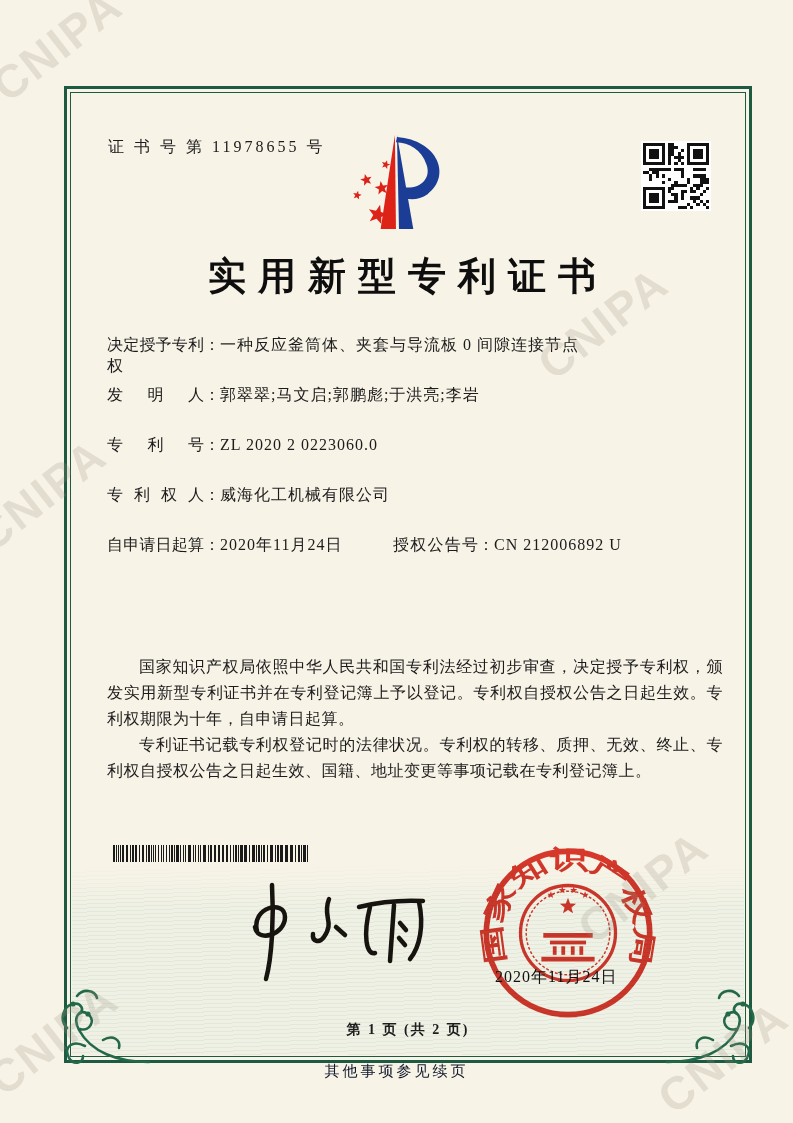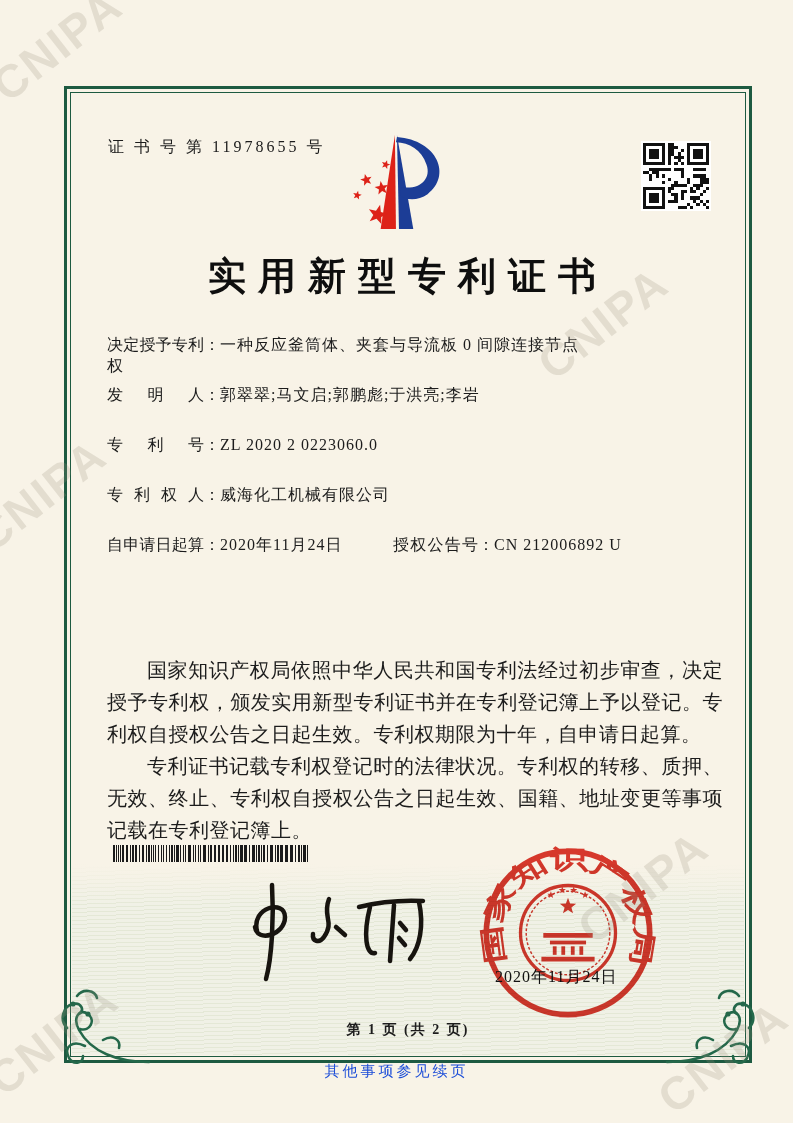--- a/index.html
+++ b/index.html
@@ -39,36 +39,36 @@
     font-size:38px;font-weight:bold;letter-spacing:12px;color:#0e0e0e;z-index:2;margin-top:16px;
   }
   
   .fields{position:absolute;left:40px;right:24px;top:246px;font-size:16px;z-index:2;}
   .row{position:relative;height:50px;}
   .row.last{height:24px;}
   .flabel{display:inline-block;width:97px;text-align:justify;text-align-last:justify;vertical-align:top;}
   .fvalue{letter-spacing:1px;}
   .second-pair{position:absolute;left:286px;top:0;}
   
-  .paras{position:absolute;left:40px;right:26px;top:565px;font-size:20px;line-height:32px;
+  .paras{position:absolute;left:40px;right:26px;top:565px;font-size:16px;line-height:26px;
     text-align:justify;letter-spacing:.5px;z-index:2;}
   .paras p{margin:0;text-indent:2em;}
   
   .barcode{position:absolute;left:46px;top:756px;width:200px;height:17px;z-index:2;}
   .director{position:absolute;left:49px;top:808px;font-size:17px;letter-spacing:2px;z-index:2;line-height:40px;}
   .signature{position:absolute;left:160px;top:786px;width:220px;height:112px;z-index:3;}
   .seal{position:absolute;left:406px;top:749px;width:190px;height:190px;z-index:3;opacity:.92;mix-blend-mode:multiply;}
   .seal-date{position:absolute;left:428px;top:878px;width:160px;font-size:16px;letter-spacing:1px;color:#111;z-index:4;}
   .page-info{position:absolute;left:0;right:0;top:932px;text-align:center;font-size:14px;letter-spacing:2px;z-index:2;font-weight:bold;}
   .flourish{position:absolute;width:96px;height:86px;z-index:2;}
   .flourish.bl{left:-12px;bottom:-10px;}
   .flourish.br{right:-12px;bottom:-10px;transform:scaleX(-1);}
   .note{
     position:absolute;left:0;right:0;top:1062px;text-align:center;
-    font-size:15px;letter-spacing:3px;z-index:2;color:#1d4ed8;
+    font-size:15px;letter-spacing:3px;z-index:2;color:#0f172a;
   }
 </style>
 </head>
 <body>
 
 <span class="wm" style="left:-18px;top:18px">CNIPA</span>
 <span class="wm" style="left:528px;top:296px">CNIPA</span>
 <span class="wm" style="left:-34px;top:468px">CNIPA</span>
 <span class="wm" style="left:568px;top:860px">CNIPA</span>
 <span class="wm" style="left:-22px;top:1012px">CNIPA</span>

